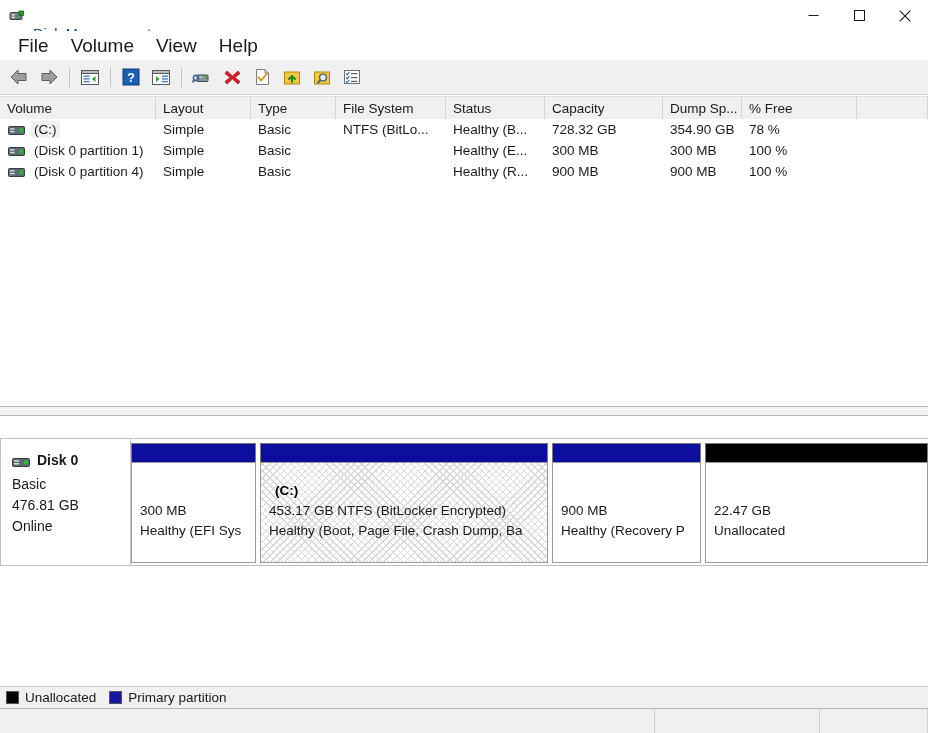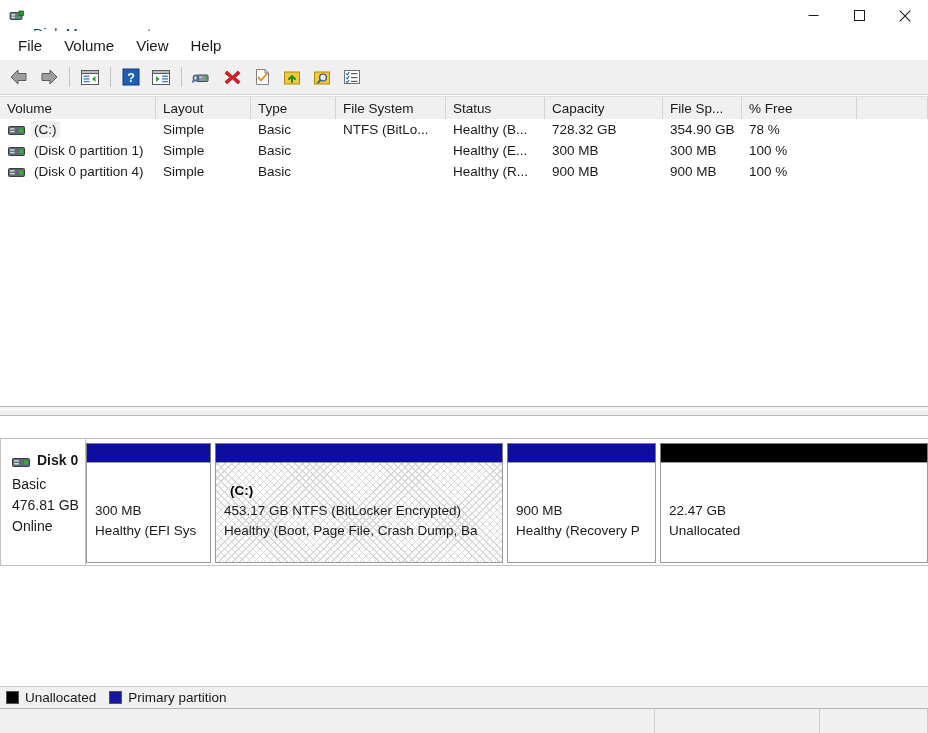--- a/index.html
+++ b/index.html
@@ -35,21 +35,21 @@
     color: #1a1a1a;
   }
 
   
   #menubar {
     position: absolute; left: 0; top: 31px; width: 928px; height: 29px;
     background: #ffffff;
     display: flex; align-items: center; padding-left: 7px;
   }
   .menu-item {
-    font-size: 15px; color: #1a1a1a;
+    font-size: 19px; color: #1a1a1a;
     padding: 3px 11px; border-radius: 2px;
   }
 
   
   #toolbar {
     position: absolute; left: 0; top: 60px; width: 928px; height: 35px;
     background: #f0f0f0;
     border-bottom: 1px solid #d6d6d6;
     display: flex; align-items: center; padding-left: 4px;
   }
@@ -340,21 +340,21 @@
 </div>
 
 <div id="vollist">
   <div id="colheader">
       <div class="colh" style="left: 0px; width: 156px;">Volume</div>
       <div class="colh" style="left: 156px; width: 95px;">Layout</div>
       <div class="colh" style="left: 251px; width: 85px;">Type</div>
       <div class="colh" style="left: 336px; width: 110px;">File System</div>
       <div class="colh" style="left: 446px; width: 99px;">Status</div>
       <div class="colh" style="left: 545px; width: 118px;">Capacity</div>
-      <div class="colh" style="left: 663px; width: 79px;">File Sp...</div>
+      <div class="colh" style="left: 663px; width: 79px;">Dump Sp...</div>
       <div class="colh" style="left: 742px; width: 115px;">% Free</div>
       <div class="colh" style="left: 857px; width: 71px;"></div>
     </div>
   <div id="rows">
       <div class="vrow selected">
         <div class="vcell vol" style="left: 0px; width: 156px;">
           <span class="vol-icon"><svg width="17" height="11" viewBox="0 0 17 11">
               <rect x="0.5" y="1.5" width="16" height="8" rx="1" fill="#5f6b73" stroke="#343d43" stroke-width="1"></rect>
               <rect x="2" y="3.2" width="4.6" height="1.4" fill="#d4dbe0"></rect>
               <rect x="2" y="5.9" width="4.6" height="1.4" fill="#d4dbe0"></rect>
@@ -489,21 +489,21 @@
           </div>
         </div>
         <div class="part" style="width: 149px;">
           <div class="capbar" style="background: rgb(13, 13, 158);"></div>
           <div class="body">
             <div class="spacer"></div>
             <div class="pline">900 MB</div>
             <div class="pline">Healthy (Recovery P</div>
           </div>
         </div>
-        <div class="part" style="width: 268px; justify-content: center;">
+        <div class="part" style="width: 223px; justify-content: center;">
           <div class="capbar" style="background: rgb(0, 0, 0);"></div>
           <div class="body">
             <div class="spacer"></div>
             <div class="pline">22.47 GB</div>
             <div class="pline">Unallocated</div>
           </div>
         </div>
       </div>
   </div>
 </div>

